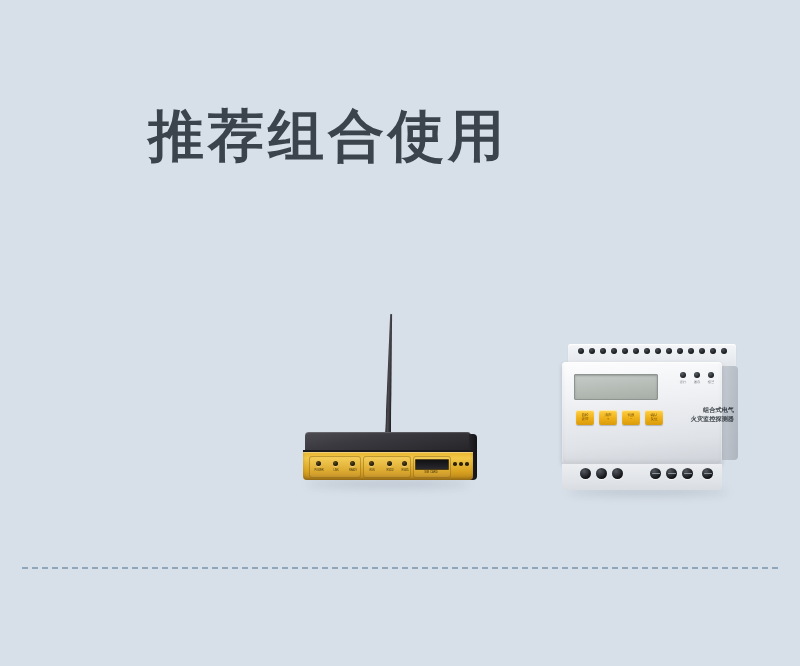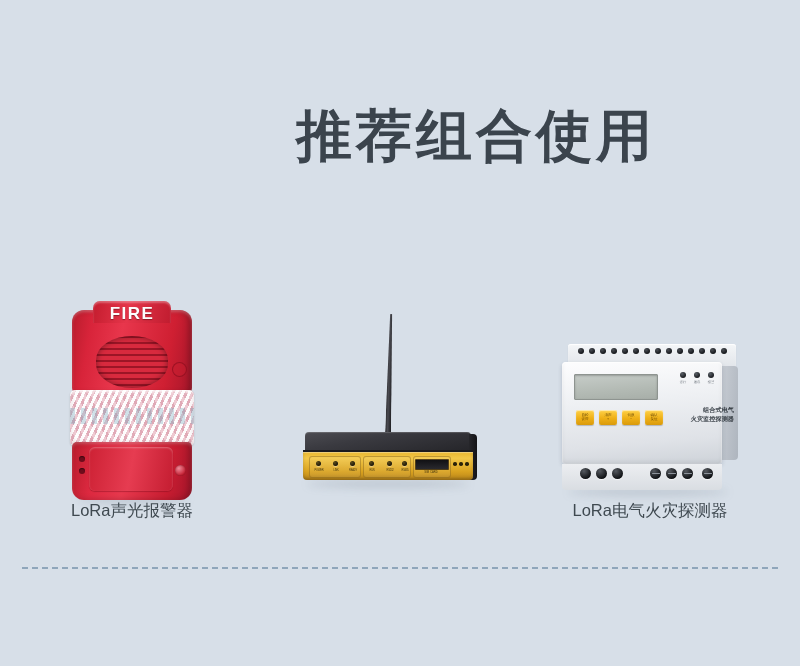--- a/index.html
+++ b/index.html
@@ -14,21 +14,21 @@
     overflow: hidden;
     font-family: "Liberation Sans", "DejaVu Sans", sans-serif;
   }
 
   
   .page-title {
     position: absolute;
     top: 108px;
     left: 0;
     width: 656px;
-    text-align: right;
+    text-align: center;
     font-size: 56px;
     font-weight: bold;
     color: #3b444d;
     letter-spacing: 4px;
     line-height: 1;
   }
 
   
   .product-row {
     position: absolute;
@@ -434,39 +434,20 @@
     border-top: 2px dashed #8fa6bb;
   }
 </style>
 </head>
 <body>
 
 <div class="page-title">推荐组合使用</div>
 
 <div class="product-row">
 
-  <div class="product-cell" style="left:32px;">
-    <div class="product-stage">
-      <div class="alarm">
-        <div class="alarm-shadow"></div>
-        <div class="alarm-top"></div>
-        <div class="alarm-tab"></div>
-        <div class="alarm-fire-text">FIRE</div>
-        <div class="alarm-grille"></div>
-        <div class="alarm-logo"></div>
-        <div class="alarm-lens"></div>
-        <div class="alarm-bottom"></div>
-        <div class="alarm-innerpanel"></div>
-        <div class="alarm-led led-a"></div>
-        <div class="alarm-led led-b"></div>
-        <div class="alarm-btn"></div>
-      </div>
-    </div>
-    <div class="product-caption">LoRa声光报警器</div>
-  </div>
 
   <div class="product-cell" style="left:288px;">
     <div class="product-stage">
       <div class="gateway">
         <div class="gw-shadow"></div>
         <div class="gw-antenna"></div>
         <div class="gw-body-top"></div>
         <div class="gw-side"></div>
         <div class="gw-front-edge"></div>
         <div class="gw-front"></div>
@@ -556,18 +537,17 @@
         <div class="det-terminal-row"></div>
         <div class="det-term" style="left:18px;"></div>
         <div class="det-term" style="left:34px;"></div>
         <div class="det-term" style="left:50px;"></div>
         <div class="det-term screw" style="left:88px;"></div>
         <div class="det-term screw" style="left:104px;"></div>
         <div class="det-term screw" style="left:120px;"></div>
         <div class="det-term screw" style="left:140px;"></div>
       </div>
     </div>
-    <div class="product-caption">LoRa电气火灾探测器</div>
   </div>
 
 </div>
 
 <div class="divider"></div>
 
 </body></html>

